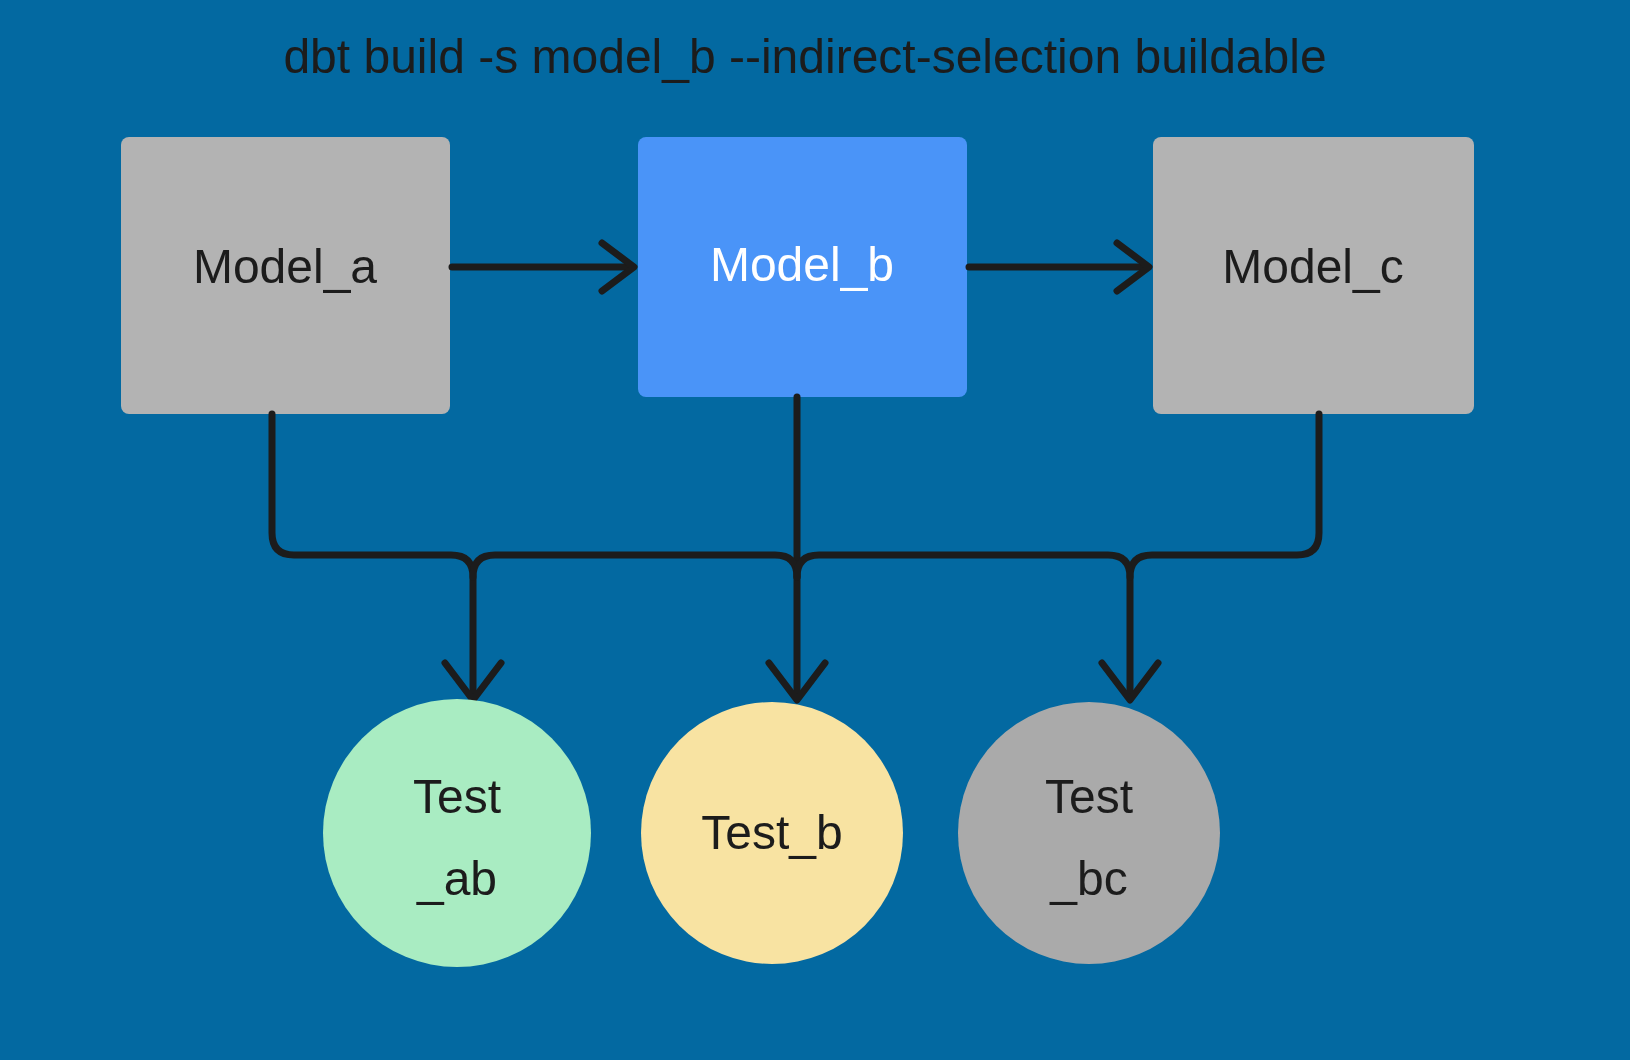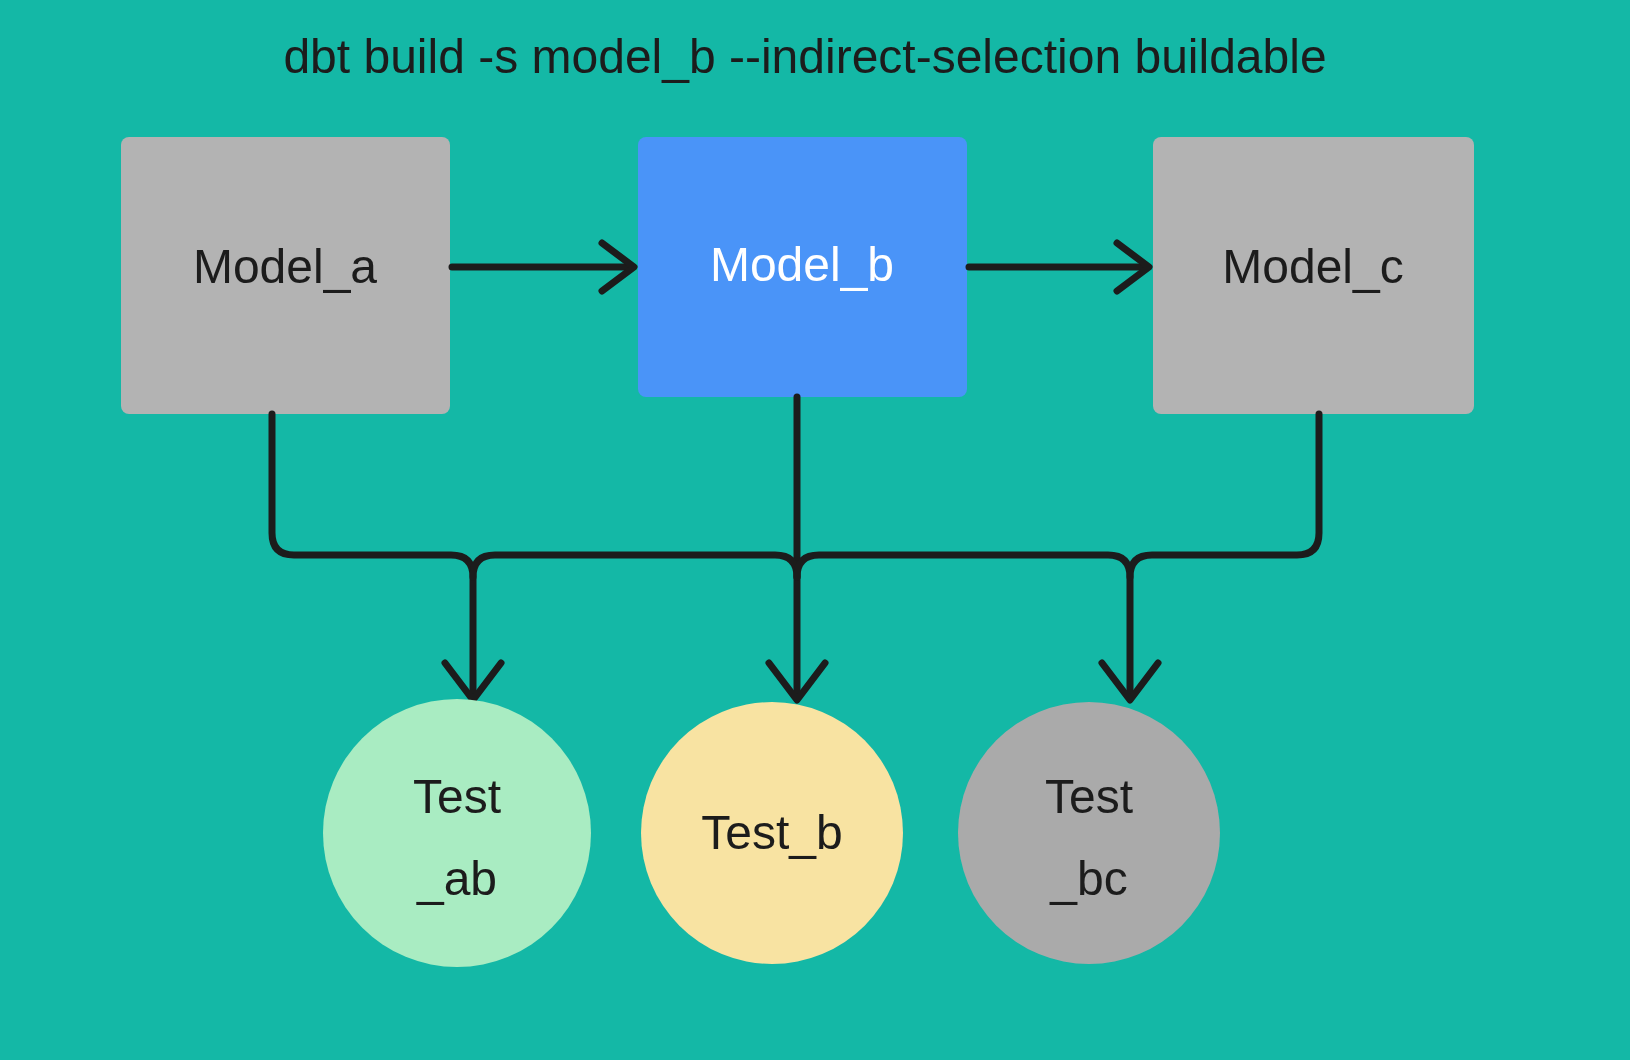--- a/index.html
+++ b/index.html
@@ -7,21 +7,21 @@
     padding: 0;
     background: #ffffff;
   }
   body {
     font-family: "Liberation Sans", sans-serif;
   }
   #canvas {
     position: relative;
     width: 1630px;
     height: 1060px;
-    background: #14b8a6;
+    background: #0369a1;
     overflow: hidden;
   }
   #diagram-svg {
     position: absolute;
     left: 0;
     top: 0;
     width: 1630px;
     height: 1060px;
   }
   .title-text {

